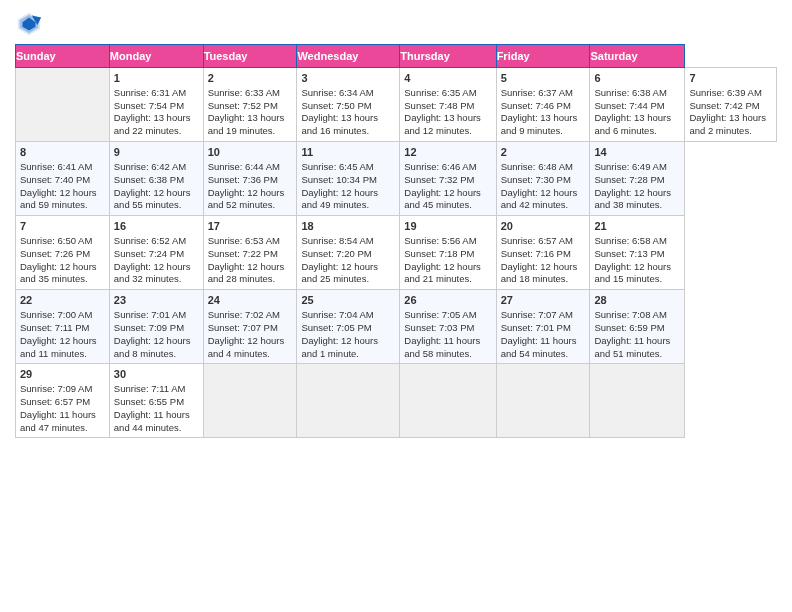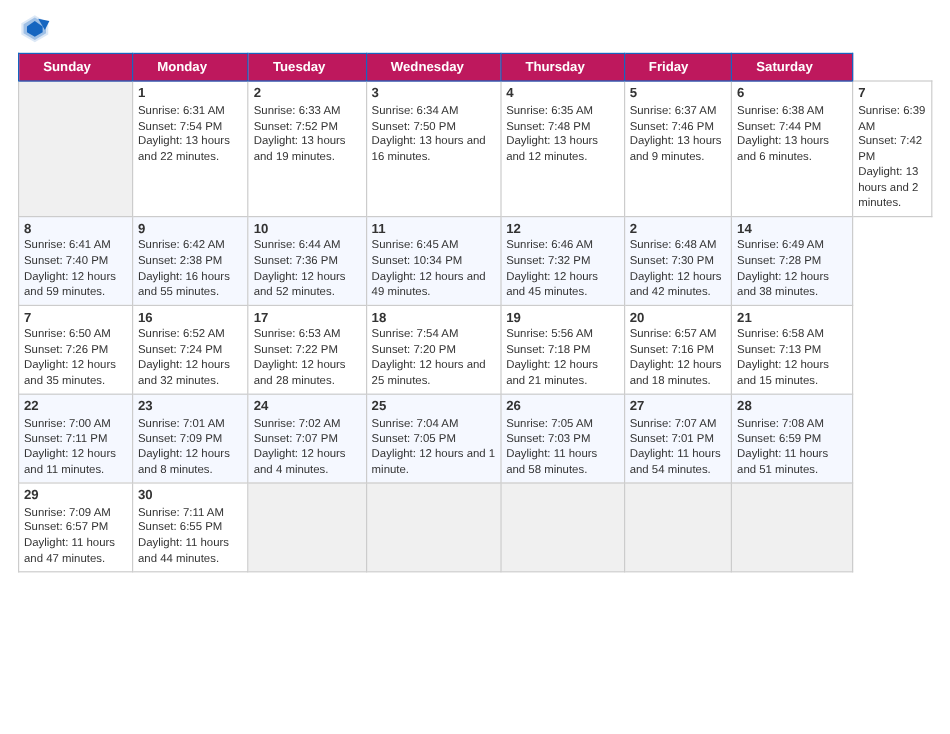--- a/index.html
+++ b/index.html
@@ -56,24 +56,24 @@
       font-size: 13px;
       font-weight: normal;
       color: #444;
     }
     table {
       width: 100%;
       border-collapse: collapse;
       font-size: 9.5px;
     }
     thead tr th {
-      background-color: #be185d;
+      background-color: #ec4899;
       color: #fff;
       text-align: left;
-      padding: 5px 20px;
+      padding: 5px 0;
       font-size: 11px;
       font-weight: bold;
       border: 1px solid #1565c0;
     }
     tbody tr td {
       border: 1px solid #ccc;
       padding: 3px 4px;
       vertical-align: top;
       background: #fff;
       color: #333;
@@ -133,32 +133,32 @@
           <td><span class="day-num">1</span><span>Sunrise: 6:31 AM</span><br><span>Sunset: 7:54 PM</span><br><span>Daylight: 13 hours and 22 minutes.</span></td>
           <td><span class="day-num">2</span><span>Sunrise: 6:33 AM</span><br><span>Sunset: 7:52 PM</span><br><span>Daylight: 13 hours and 19 minutes.</span></td>
           <td><span class="day-num">3</span><span>Sunrise: 6:34 AM</span><br><span>Sunset: 7:50 PM</span><br><span>Daylight: 13 hours and 16 minutes.</span></td>
           <td><span class="day-num">4</span><span>Sunrise: 6:35 AM</span><br><span>Sunset: 7:48 PM</span><br><span>Daylight: 13 hours and 12 minutes.</span></td>
           <td><span class="day-num">5</span><span>Sunrise: 6:37 AM</span><br><span>Sunset: 7:46 PM</span><br><span>Daylight: 13 hours and 9 minutes.</span></td>
           <td><span class="day-num">6</span><span>Sunrise: 6:38 AM</span><br><span>Sunset: 7:44 PM</span><br><span>Daylight: 13 hours and 6 minutes.</span></td>
           <td><span class="day-num">7</span><span>Sunrise: 6:39 AM</span><br><span>Sunset: 7:42 PM</span><br><span>Daylight: 13 hours and 2 minutes.</span></td>
         </tr>
         <tr>
           <td><span class="day-num">8</span><span>Sunrise: 6:41 AM</span><br><span>Sunset: 7:40 PM</span><br><span>Daylight: 12 hours and 59 minutes.</span></td>
-          <td><span class="day-num">9</span><span>Sunrise: 6:42 AM</span><br><span>Sunset: 2:38 PM</span><br><span>Daylight: 16 hours and 55 minutes.</span></td>
+          <td><span class="day-num">9</span><span>Sunrise: 6:42 AM</span><br><span>Sunset: 6:38 PM</span><br><span>Daylight: 12 hours and 55 minutes.</span></td>
           <td><span class="day-num">10</span><span>Sunrise: 6:44 AM</span><br><span>Sunset: 7:36 PM</span><br><span>Daylight: 12 hours and 52 minutes.</span></td>
           <td><span class="day-num">11</span><span>Sunrise: 6:45 AM</span><br><span>Sunset: 10:34 PM</span><br><span>Daylight: 12 hours and 49 minutes.</span></td>
           <td><span class="day-num">12</span><span>Sunrise: 6:46 AM</span><br><span>Sunset: 7:32 PM</span><br><span>Daylight: 12 hours and 45 minutes.</span></td>
           <td><span class="day-num">2</span><span>Sunrise: 6:48 AM</span><br><span>Sunset: 7:30 PM</span><br><span>Daylight: 12 hours and 42 minutes.</span></td>
           <td><span class="day-num">14</span><span>Sunrise: 6:49 AM</span><br><span>Sunset: 7:28 PM</span><br><span>Daylight: 12 hours and 38 minutes.</span></td>
         </tr>
         <tr>
           <td><span class="day-num">7</span><span>Sunrise: 6:50 AM</span><br><span>Sunset: 7:26 PM</span><br><span>Daylight: 12 hours and 35 minutes.</span></td>
           <td><span class="day-num">16</span><span>Sunrise: 6:52 AM</span><br><span>Sunset: 7:24 PM</span><br><span>Daylight: 12 hours and 32 minutes.</span></td>
           <td><span class="day-num">17</span><span>Sunrise: 6:53 AM</span><br><span>Sunset: 7:22 PM</span><br><span>Daylight: 12 hours and 28 minutes.</span></td>
-          <td><span class="day-num">18</span><span>Sunrise: 7:54 AM</span><br><span>Sunset: 7:20 PM</span><br><span>Daylight: 12 hours and 25 minutes.</span></td>
+          <td><span class="day-num">18</span><span>Sunrise: 8:54 AM</span><br><span>Sunset: 7:20 PM</span><br><span>Daylight: 12 hours and 25 minutes.</span></td>
           <td><span class="day-num">19</span><span>Sunrise: 5:56 AM</span><br><span>Sunset: 7:18 PM</span><br><span>Daylight: 12 hours and 21 minutes.</span></td>
           <td><span class="day-num">20</span><span>Sunrise: 6:57 AM</span><br><span>Sunset: 7:16 PM</span><br><span>Daylight: 12 hours and 18 minutes.</span></td>
           <td><span class="day-num">21</span><span>Sunrise: 6:58 AM</span><br><span>Sunset: 7:13 PM</span><br><span>Daylight: 12 hours and 15 minutes.</span></td>
         </tr>
         <tr>
           <td><span class="day-num">22</span><span>Sunrise: 7:00 AM</span><br><span>Sunset: 7:11 PM</span><br><span>Daylight: 12 hours and 11 minutes.</span></td>
           <td><span class="day-num">23</span><span>Sunrise: 7:01 AM</span><br><span>Sunset: 7:09 PM</span><br><span>Daylight: 12 hours and 8 minutes.</span></td>
           <td><span class="day-num">24</span><span>Sunrise: 7:02 AM</span><br><span>Sunset: 7:07 PM</span><br><span>Daylight: 12 hours and 4 minutes.</span></td>
           <td><span class="day-num">25</span><span>Sunrise: 7:04 AM</span><br><span>Sunset: 7:05 PM</span><br><span>Daylight: 12 hours and 1 minute.</span></td>
           <td><span class="day-num">26</span><span>Sunrise: 7:05 AM</span><br><span>Sunset: 7:03 PM</span><br><span>Daylight: 11 hours and 58 minutes.</span></td>

